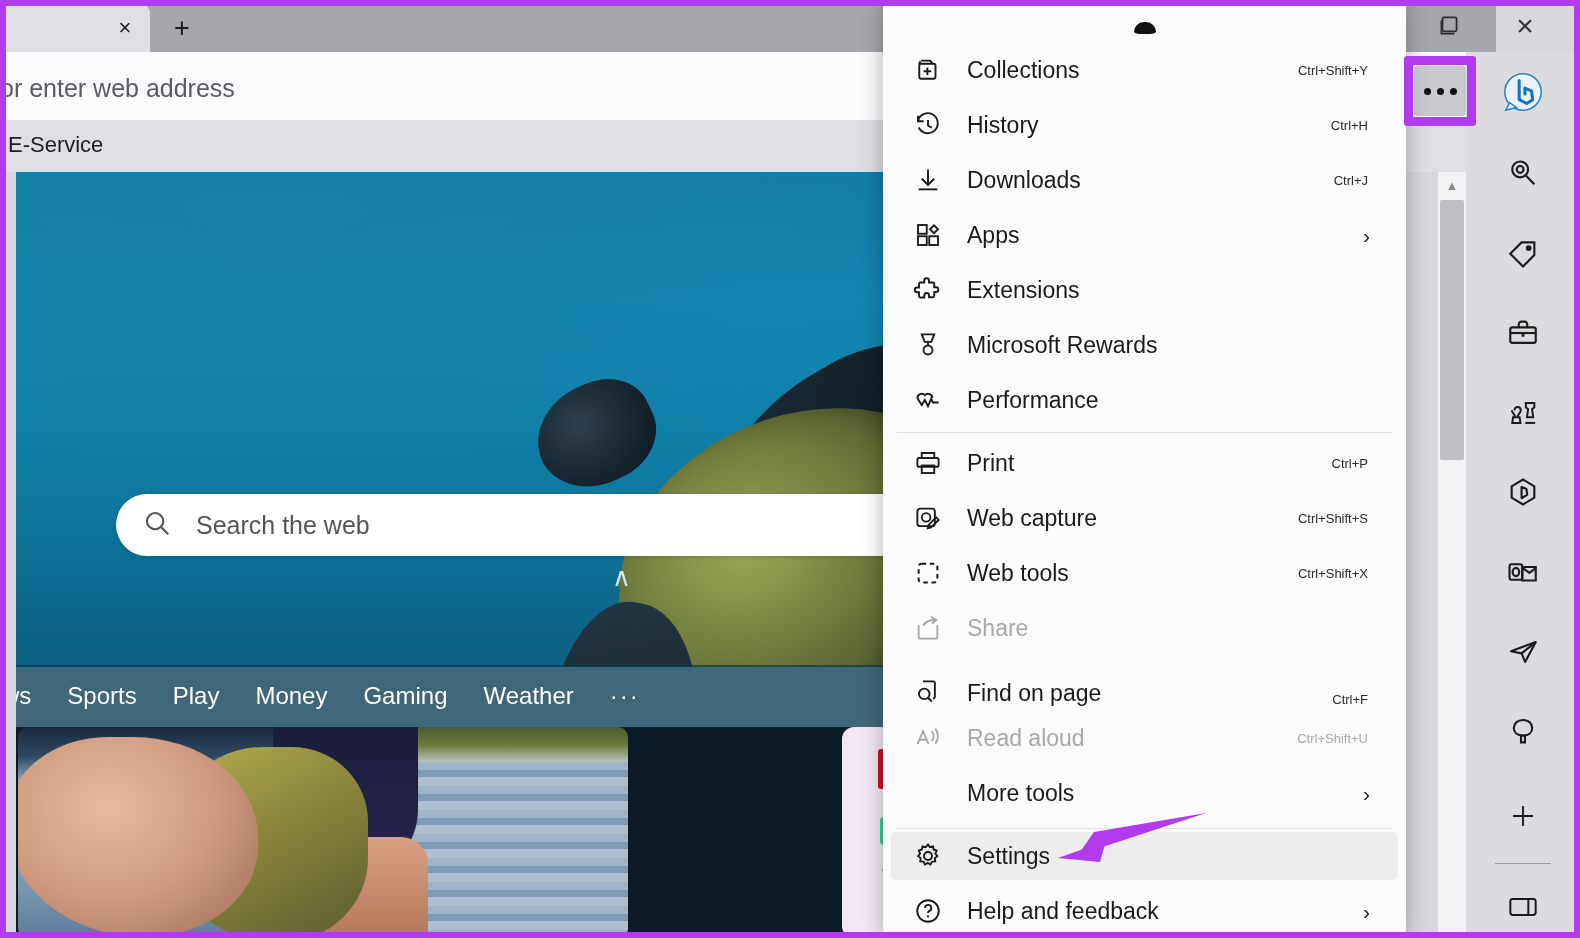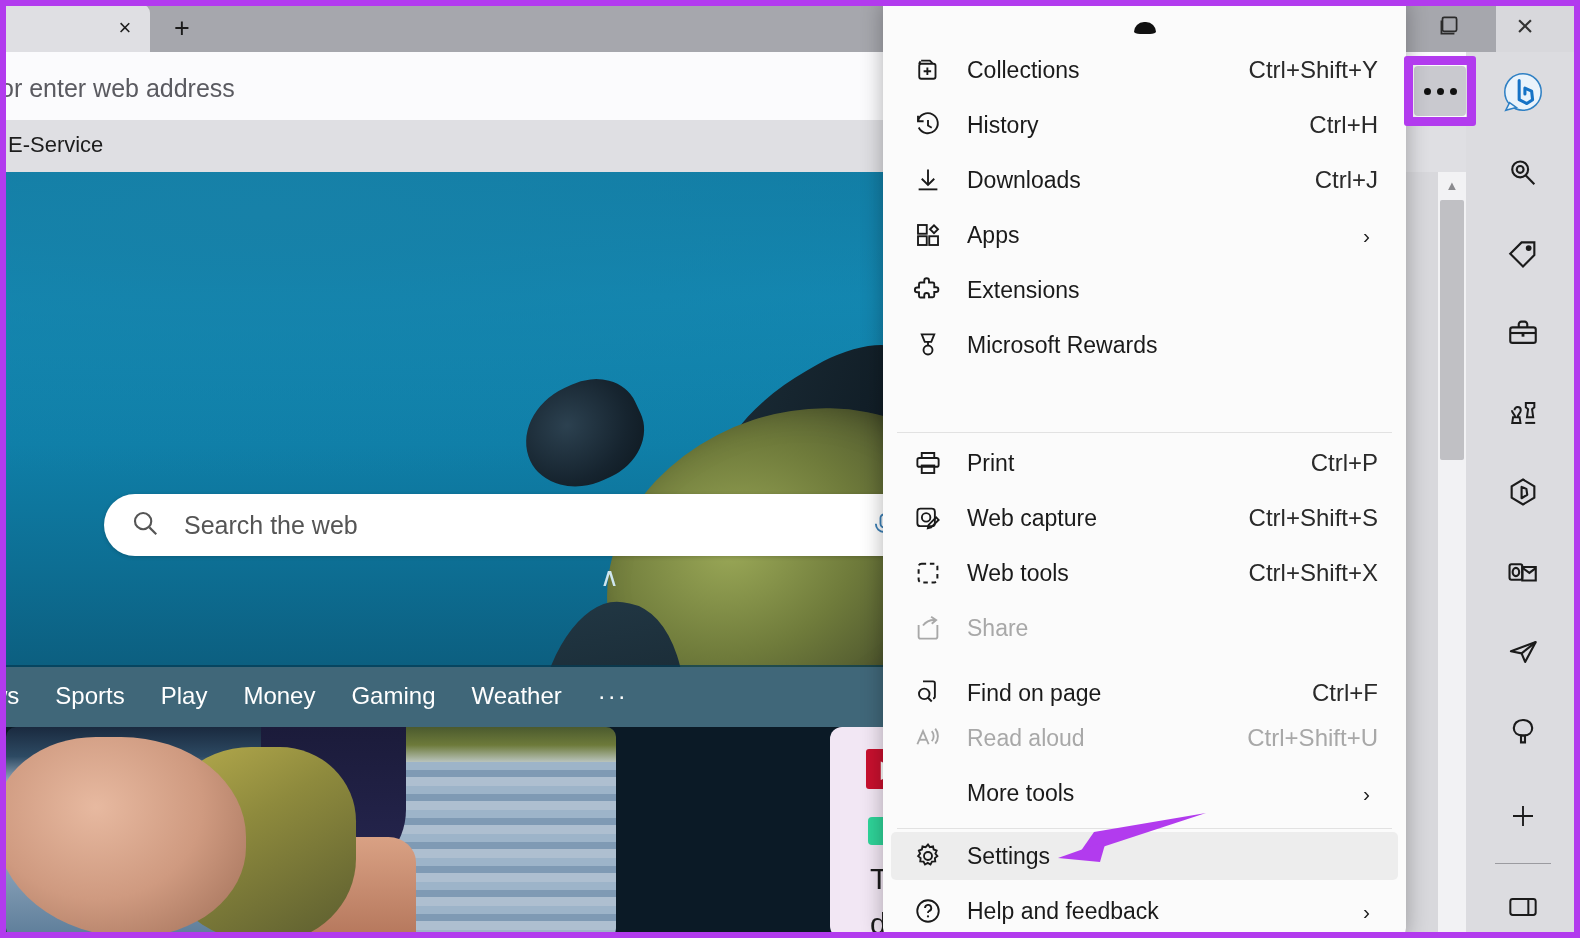--- a/index.html
+++ b/index.html
@@ -73,21 +73,21 @@
     position:absolute; left:0; top:120px; width:1496px; height:52px;
     background:#dfdfe3;
   }
   #favbar-item {
     position:absolute; left:0; top:12px; font-size:22px; color:#1d1d1d;
     white-space:nowrap; cursor:pointer;padding-left:8px;
   }
 
   
   #page {
-    position:absolute; left:4px; top:172px; width:1254px; height:766px;
+    position:absolute; left:16px; top:172px; width:1254px; height:766px;
     overflow:hidden;
   }
   #hero {
     position:absolute; left:0; top:0; width:1438px; height:495px;
     background:
       radial-gradient(ellipse 120% 90% at 18% 8%, #1781a8 0%, rgba(23,129,168,0) 60%),
       linear-gradient(180deg, #0f7ca4 0%, #1189b4 25%, #0f7fa8 55%, #0d6e93 80%, #0c5f80 100%);
     overflow:hidden;
   }
   
@@ -260,21 +260,21 @@
     display:flex; align-items:center; border-radius:5px; cursor:pointer;
   }
   .menu-item .mi-icon {
     width:46px; margin-left:14px;
     display:flex; align-items:center; justify-content:center;
   }
   .menu-item .mi-label {
     font-size:23px; color:#1a1a1a; margin-left:16px; white-space:nowrap;
   }
   .menu-item .mi-accel {
-    position:absolute; right:20px; font-size:24px; color:#2a2a2a; white-space:nowrap;
+    position:absolute; right:30px; font-size:13px; color:#2a2a2a; white-space:nowrap;
   }
   .menu-item .mi-chevron {
     position:absolute; right:28px; font-size:21px; color:#1a1a1a; line-height:1;
   }
   .menu-item.disabled .mi-label,
   .menu-item.disabled .mi-accel { color:#a8a8a8; }
   .menu-item.disabled .mi-icon svg { stroke:#a8a8a8 !important; }
   .menu-item.highlighted { background:#ededed; }
   .menu-sep {
     position:absolute; left:14px; width:495px; height:1px; background:#e2e2e2;
@@ -562,20 +562,29 @@
     <span class="mi-icon">
       <svg width="30" height="30" viewBox="0 0 24 24" fill="none" stroke="#1a1a1a" stroke-width="1.5">
         <path d="M7 3.5h10l-2.4 6H9.4z"></path>
           <path d="M12 9.5v3"></path>
           <circle cx="12" cy="16" r="3.6"></circle>
       </svg>
     </span>
     <span class="mi-label">Microsoft Rewards</span>
   </div>
 
+  <div class="menu-item" style="top:376px;">
+    <span class="mi-icon">
+      <svg width="30" height="30" viewBox="0 0 24 24" fill="none" stroke="#1a1a1a" stroke-width="1.5">
+        <path d="M3.5 10.5a3.5 3.5 0 0 1 6-2.4 3.5 3.5 0 0 1 6 2.4"></path>
+        <path d="M3.5 10.5 7 16l2.5-4 2.5 5 2.5-6 1.5 3h4.5"></path>
+      </svg>
+    </span>
+    <span class="mi-label">Performance</span>
+  </div>
 
   <div class="menu-sep" style="top:432px;"></div>
 
   <div class="menu-item" style="top:439px;">
     <span class="mi-icon">
       <svg width="30" height="30" viewBox="0 0 24 24" fill="none" stroke="#1a1a1a" stroke-width="1.5">
         <path d="M7 8V4h10v4"></path>
           <rect x="3.5" y="8" width="17" height="7" rx="1.5"></rect>
         <rect x="7" y="14" width="10" height="6"></rect>
       </svg>

